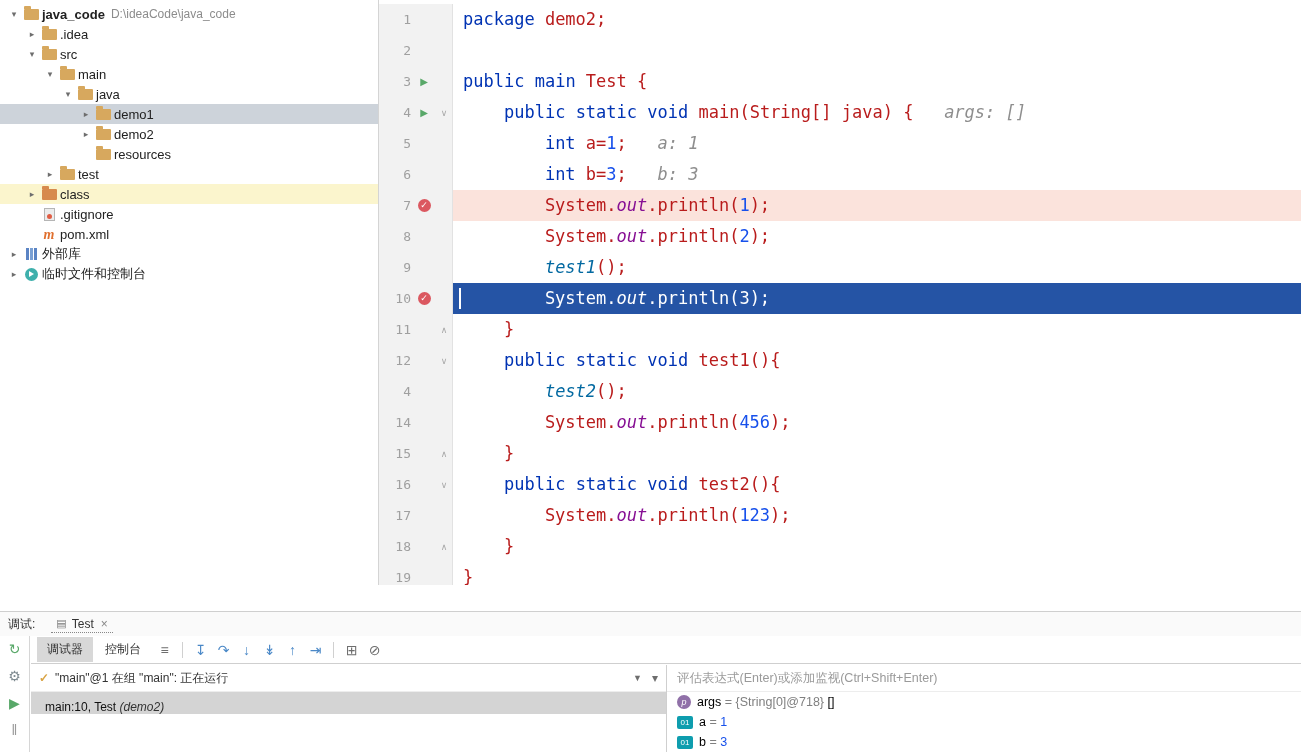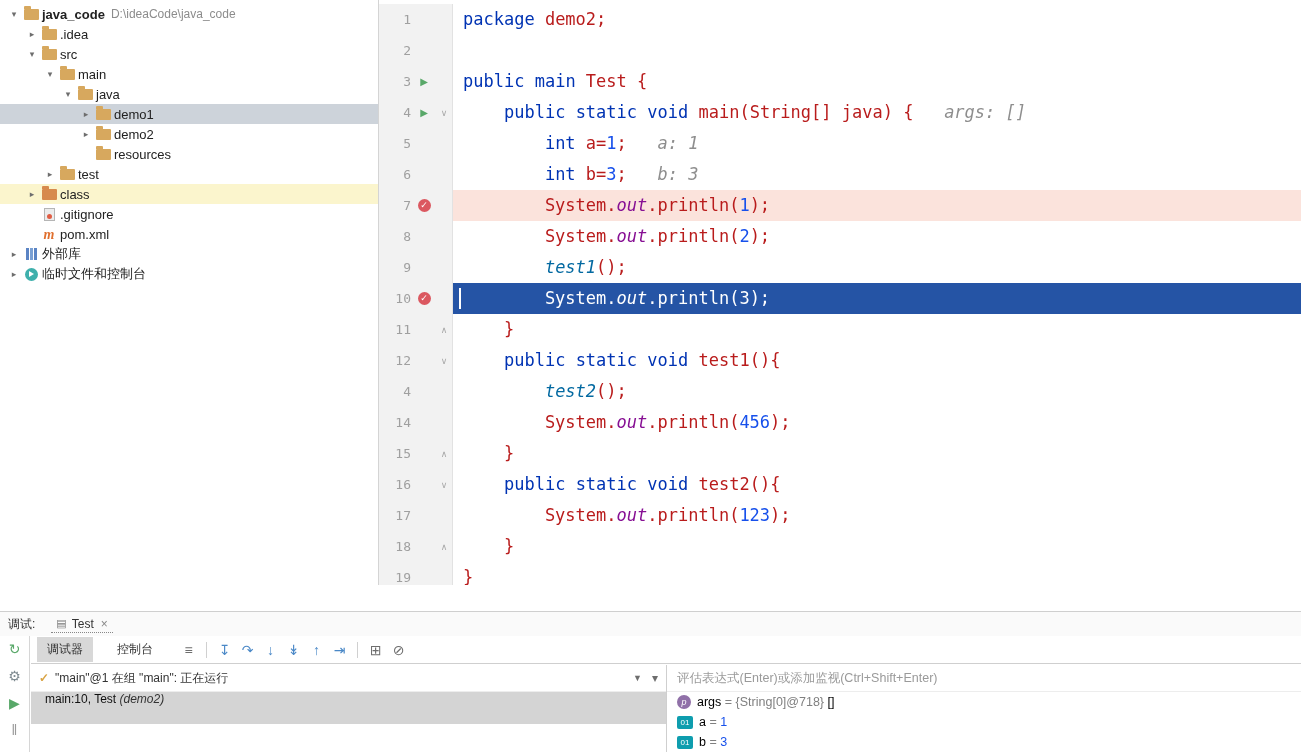--- a/index.html
+++ b/index.html
@@ -60,33 +60,33 @@
             border-top:1px solid #cfcfcf; }
   .bheader { height:24px; display:flex; align-items:center; padding-left:8px; font-size:12px; color:#333; background:#fafafa; }
   .btab { display:flex; align-items:center; margin-left:16px; padding:1px 5px; border-bottom:1px dotted #888; }
   .btabicon { color:#7a7a7a; font-size:11px; margin-right:5px; }
   .btabclose { color:#888; margin-left:7px; font-size:12px; }
   .bbody { position:absolute; top:24px; left:0; right:0; bottom:0; }
   .rail { position:absolute; left:0; top:0; bottom:0; width:30px; border-right:1px solid #d6d6d6;
           display:flex; flex-direction:column; align-items:center; padding-top:5px; gap:11px; background:#fff; }
   .railicon { font-size:14px; line-height:16px; height:16px; }
   .btoolbar { position:absolute; left:31px; top:0; right:0; height:28px; border-bottom:1px solid #cfcfcf;
-              display:flex; align-items:center; padding-left:6px; background:#fff;gap:12px; }
+              display:flex; align-items:center; padding-left:6px; background:#fff; }
   .dtab { padding:4px 10px; font-size:12px; color:#333; margin-right:2px; }
   .dtab.sel { background:#d8d8d8; }
   .tsep { width:1px; height:16px; background:#d0d0d0; margin:0 6px; }
   .tbicon { width:23px; text-align:center; font-size:14px; }
   .bcontent { position:absolute; left:31px; top:29px; right:0; bottom:0; display:flex; }
   .frames { width:636px; flex-shrink:0; border-right:1px solid #cfcfcf; }
   .threadrow { height:27px; display:flex; align-items:center; padding:0 8px; border-bottom:1px solid #ededed; font-size:12px; color:#333; }
   .tcheck { color:var(--checkorange); font-weight:bold; margin-right:6px; }
   .tspacer { flex:1; }
   .ticon2 { color:#6e6e6e; margin-left:10px; }
   .filtericon { font-size:9px; }
-  .framerow { height:32px; display:flex; align-items:flex-start; padding-left:14px; background:#d4d4d4; font-size:12px; color:#111; }
+  .framerow { height:22px; display:flex; align-items:flex-end; padding-left:14px; background:#d4d4d4; font-size:12px; color:#111; }
   .framerow .loc { font-style:italic; color:#333; white-space:pre; }
   .framerow .ftext { white-space:pre; }
   .vars { flex:1; }
   .evalrow { height:27px; display:flex; align-items:center; border-bottom:1px solid #ededed; }
   .evalrow input { border:none; outline:none; width:100%; font-size:12.5px; color:#333; padding:0 10px;
                    font-family:"Liberation Sans", sans-serif; background:transparent; }
   .evalrow input::placeholder { color:#9a9a9a; }
   .varrow { height:20px; display:flex; align-items:center; padding-left:10px; font-size:12.5px; }
   .varrow span { white-space:pre; }
   .vicon-param { width:14px; height:14px; border-radius:50%; background:#9070a8; color:#fff; font-size:9px;

